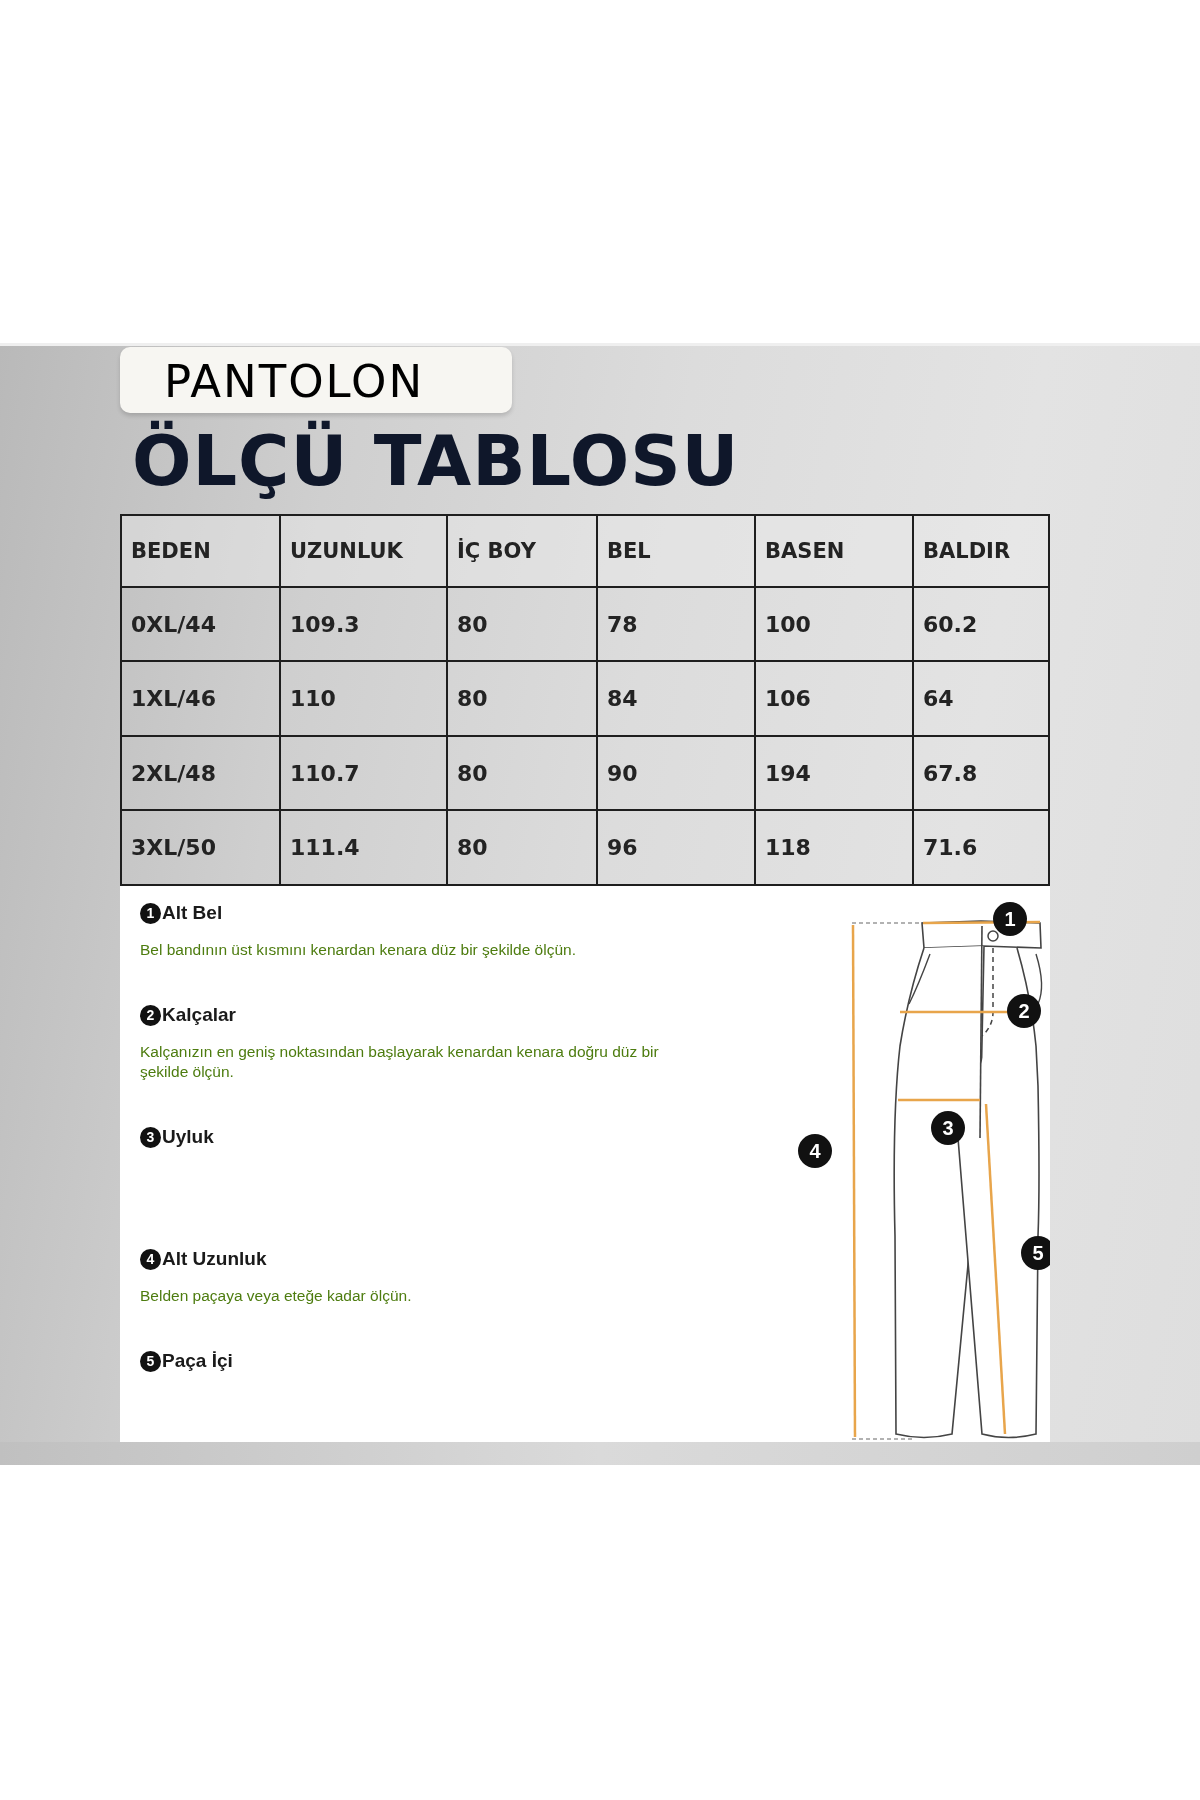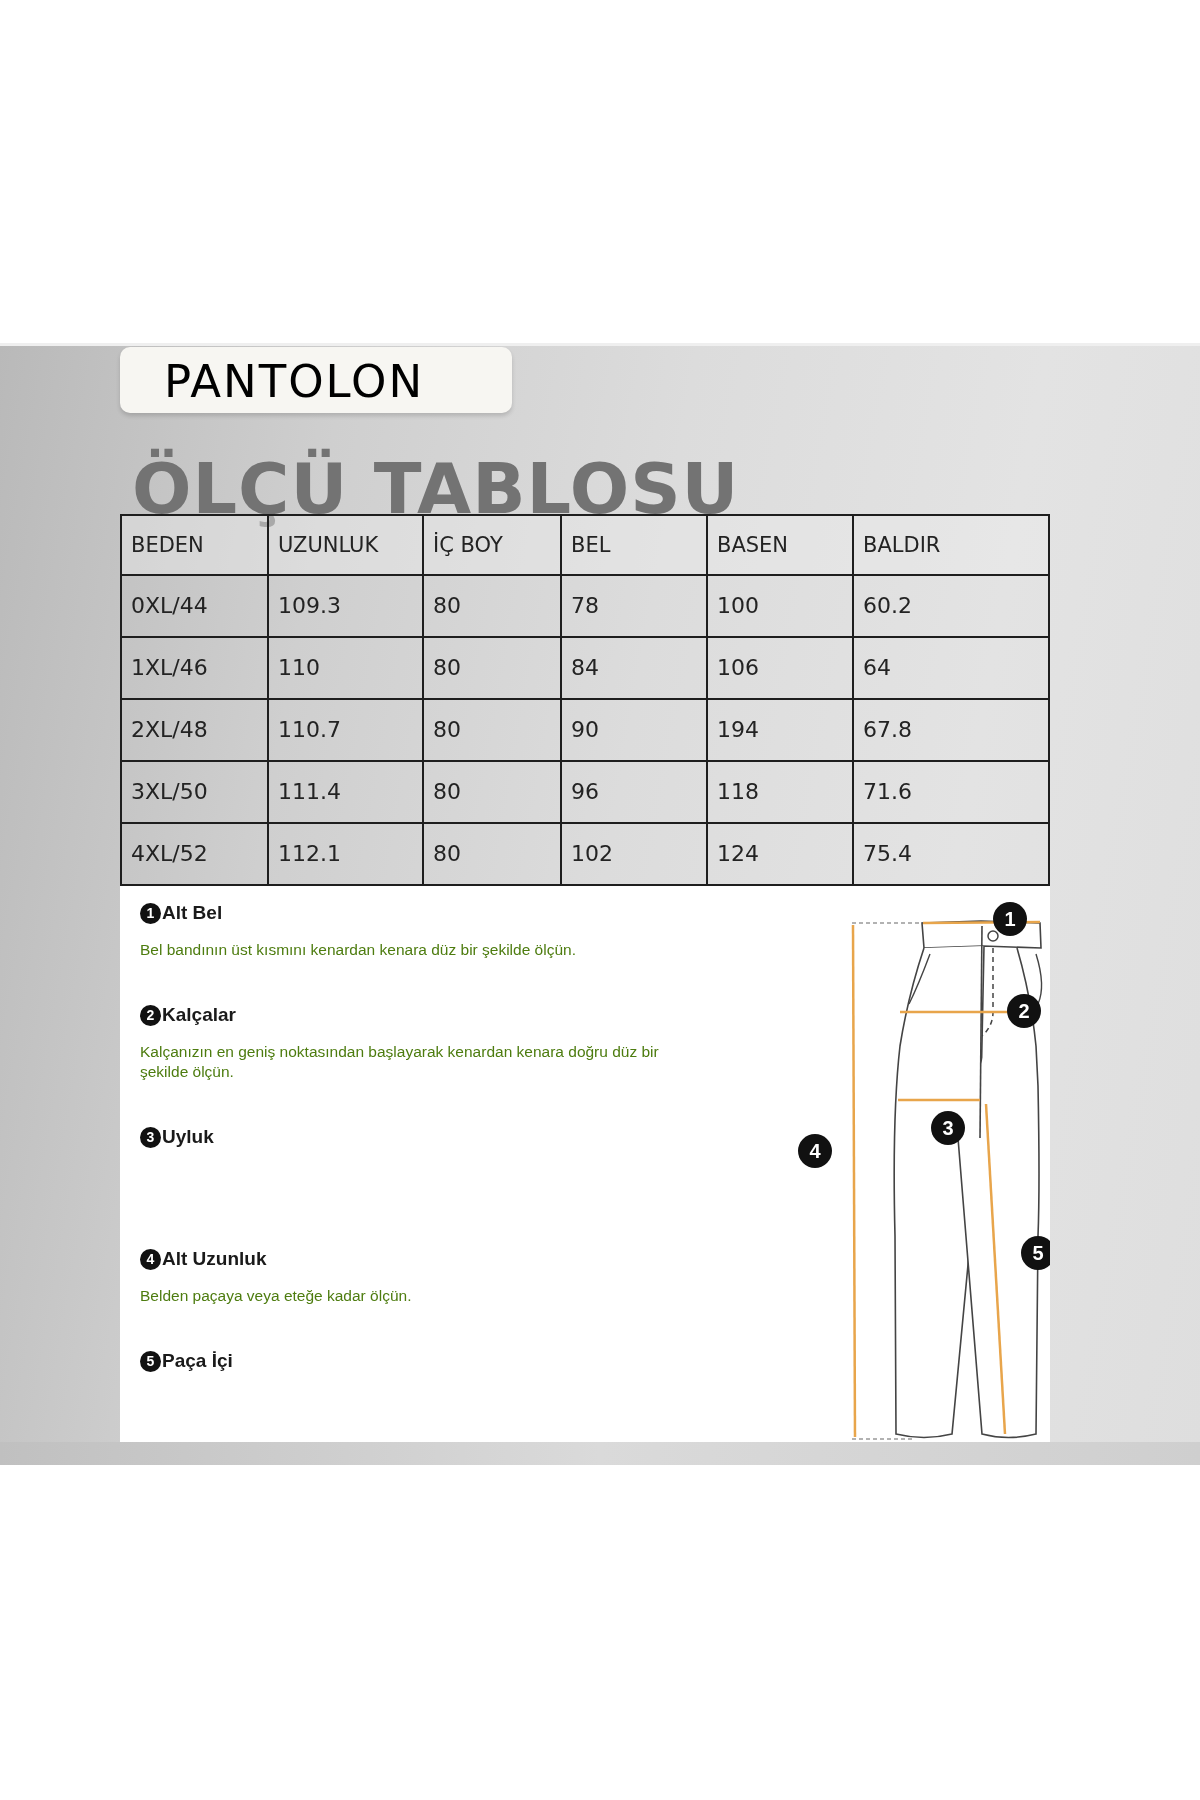--- a/index.html
+++ b/index.html
@@ -3,24 +3,24 @@
 <meta charset="utf-8">
 <style>
   html, body { margin:0; padding:0; }
   body { width:1200px; height:1800px; background:#ffffff; position:relative; overflow:hidden; font-family:"Liberation Sans", sans-serif; }
   .panel { position:absolute; left:0; top:343px; width:1200px; height:1122px;
     background: linear-gradient(100deg, #b9b9b9 0%, #cfcfcf 25%, #dcdcdc 50%, #e3e3e3 75%, #dedede 100%); }
   .panel::after { content:""; position:absolute; left:0; right:0; top:0; height:3px; background:#efefef; }
   .title-pill { position:absolute; left:120px; top:347px; width:392px; height:66px; background:#f7f6f2; border-radius:10px;
     box-shadow:0 3px 4px rgba(0,0,0,0.15); }
   .title-pill span { position:absolute; left:44px; top:8px; font-family:"DejaVu Sans", sans-serif; font-size:45px; letter-spacing:2px; color:#000000; }
-  .main-title { position:absolute; left:132px; top:420px; font-family:"DejaVu Sans", sans-serif; font-weight:bold; font-size:70px; letter-spacing:1px; color:#737373;margin-top:28px; }
+  .main-title { position:absolute; left:132px; top:420px; font-family:"DejaVu Sans", sans-serif; font-weight:bold; font-size:70px; letter-spacing:1px; color:#0f172a; }
   table.sizes { position:absolute; left:120px; top:514px; width:930px; height:372px; border-collapse:collapse; table-layout:fixed;
     font-family:"DejaVu Sans", sans-serif; font-size:22px; color:#232323; }
-  table.sizes td, table.sizes th { border:2px solid #1e1e1e; padding:0 0 0 9px; text-align:left; font-weight:normal; }
+  table.sizes td, table.sizes th { border:2px solid #1e1e1e; padding:0 12px 0 9px; text-align:left; font-weight:bold; }
   table.sizes th { background:rgba(235,235,235,0.45); font-size:21px; }
   .guide { position:absolute; left:120px; top:886px; width:930px; height:556px; background:#ffffff; }
   .item { position:absolute; left:20px; width:560px; }
   .item h3 { margin:0; font-size:19px; font-weight:bold; color:#1a1a1a; display:flex; align-items:center; }
   .num { display:inline-flex; width:21px; height:21px; border-radius:50%; background:#111; color:#fff; font-size:14px; font-weight:bold;
     align-items:center; justify-content:center; margin-right:1px; }
   .item p { margin:16px 0 0 0; font-size:15.5px; line-height:20px; color:#4d7c0f; }
   .diagram { position:absolute; left:540px; top:0; width:390px; height:556px; }
   .footer-strip { position:absolute; left:0; top:1442px; width:1200px; height:23px; background:linear-gradient(90deg,#c0c0c0,#dadada 50%,#cfcfcf); }
 </style>
@@ -68,28 +68,20 @@
     <td>194</td>
     <td>67.8</td>
   </tr>
   <tr>
     <td>3XL/50</td>
     <td>111.4</td>
     <td>80</td>
     <td>96</td>
     <td>118</td>
     <td>71.6</td>
-  </tr>
-  <tr>
-    <td>4XL/52</td>
-    <td>112.1</td>
-    <td>80</td>
-    <td>102</td>
-    <td>124</td>
-    <td>75.4</td>
   </tr>
 </tbody>
   </table>
 
 <div class="guide">
   <div class="item" style="top:16px">
     <h3>
         <span class="num">1</span>
         <span>Alt Bel</span>
       </h3>

